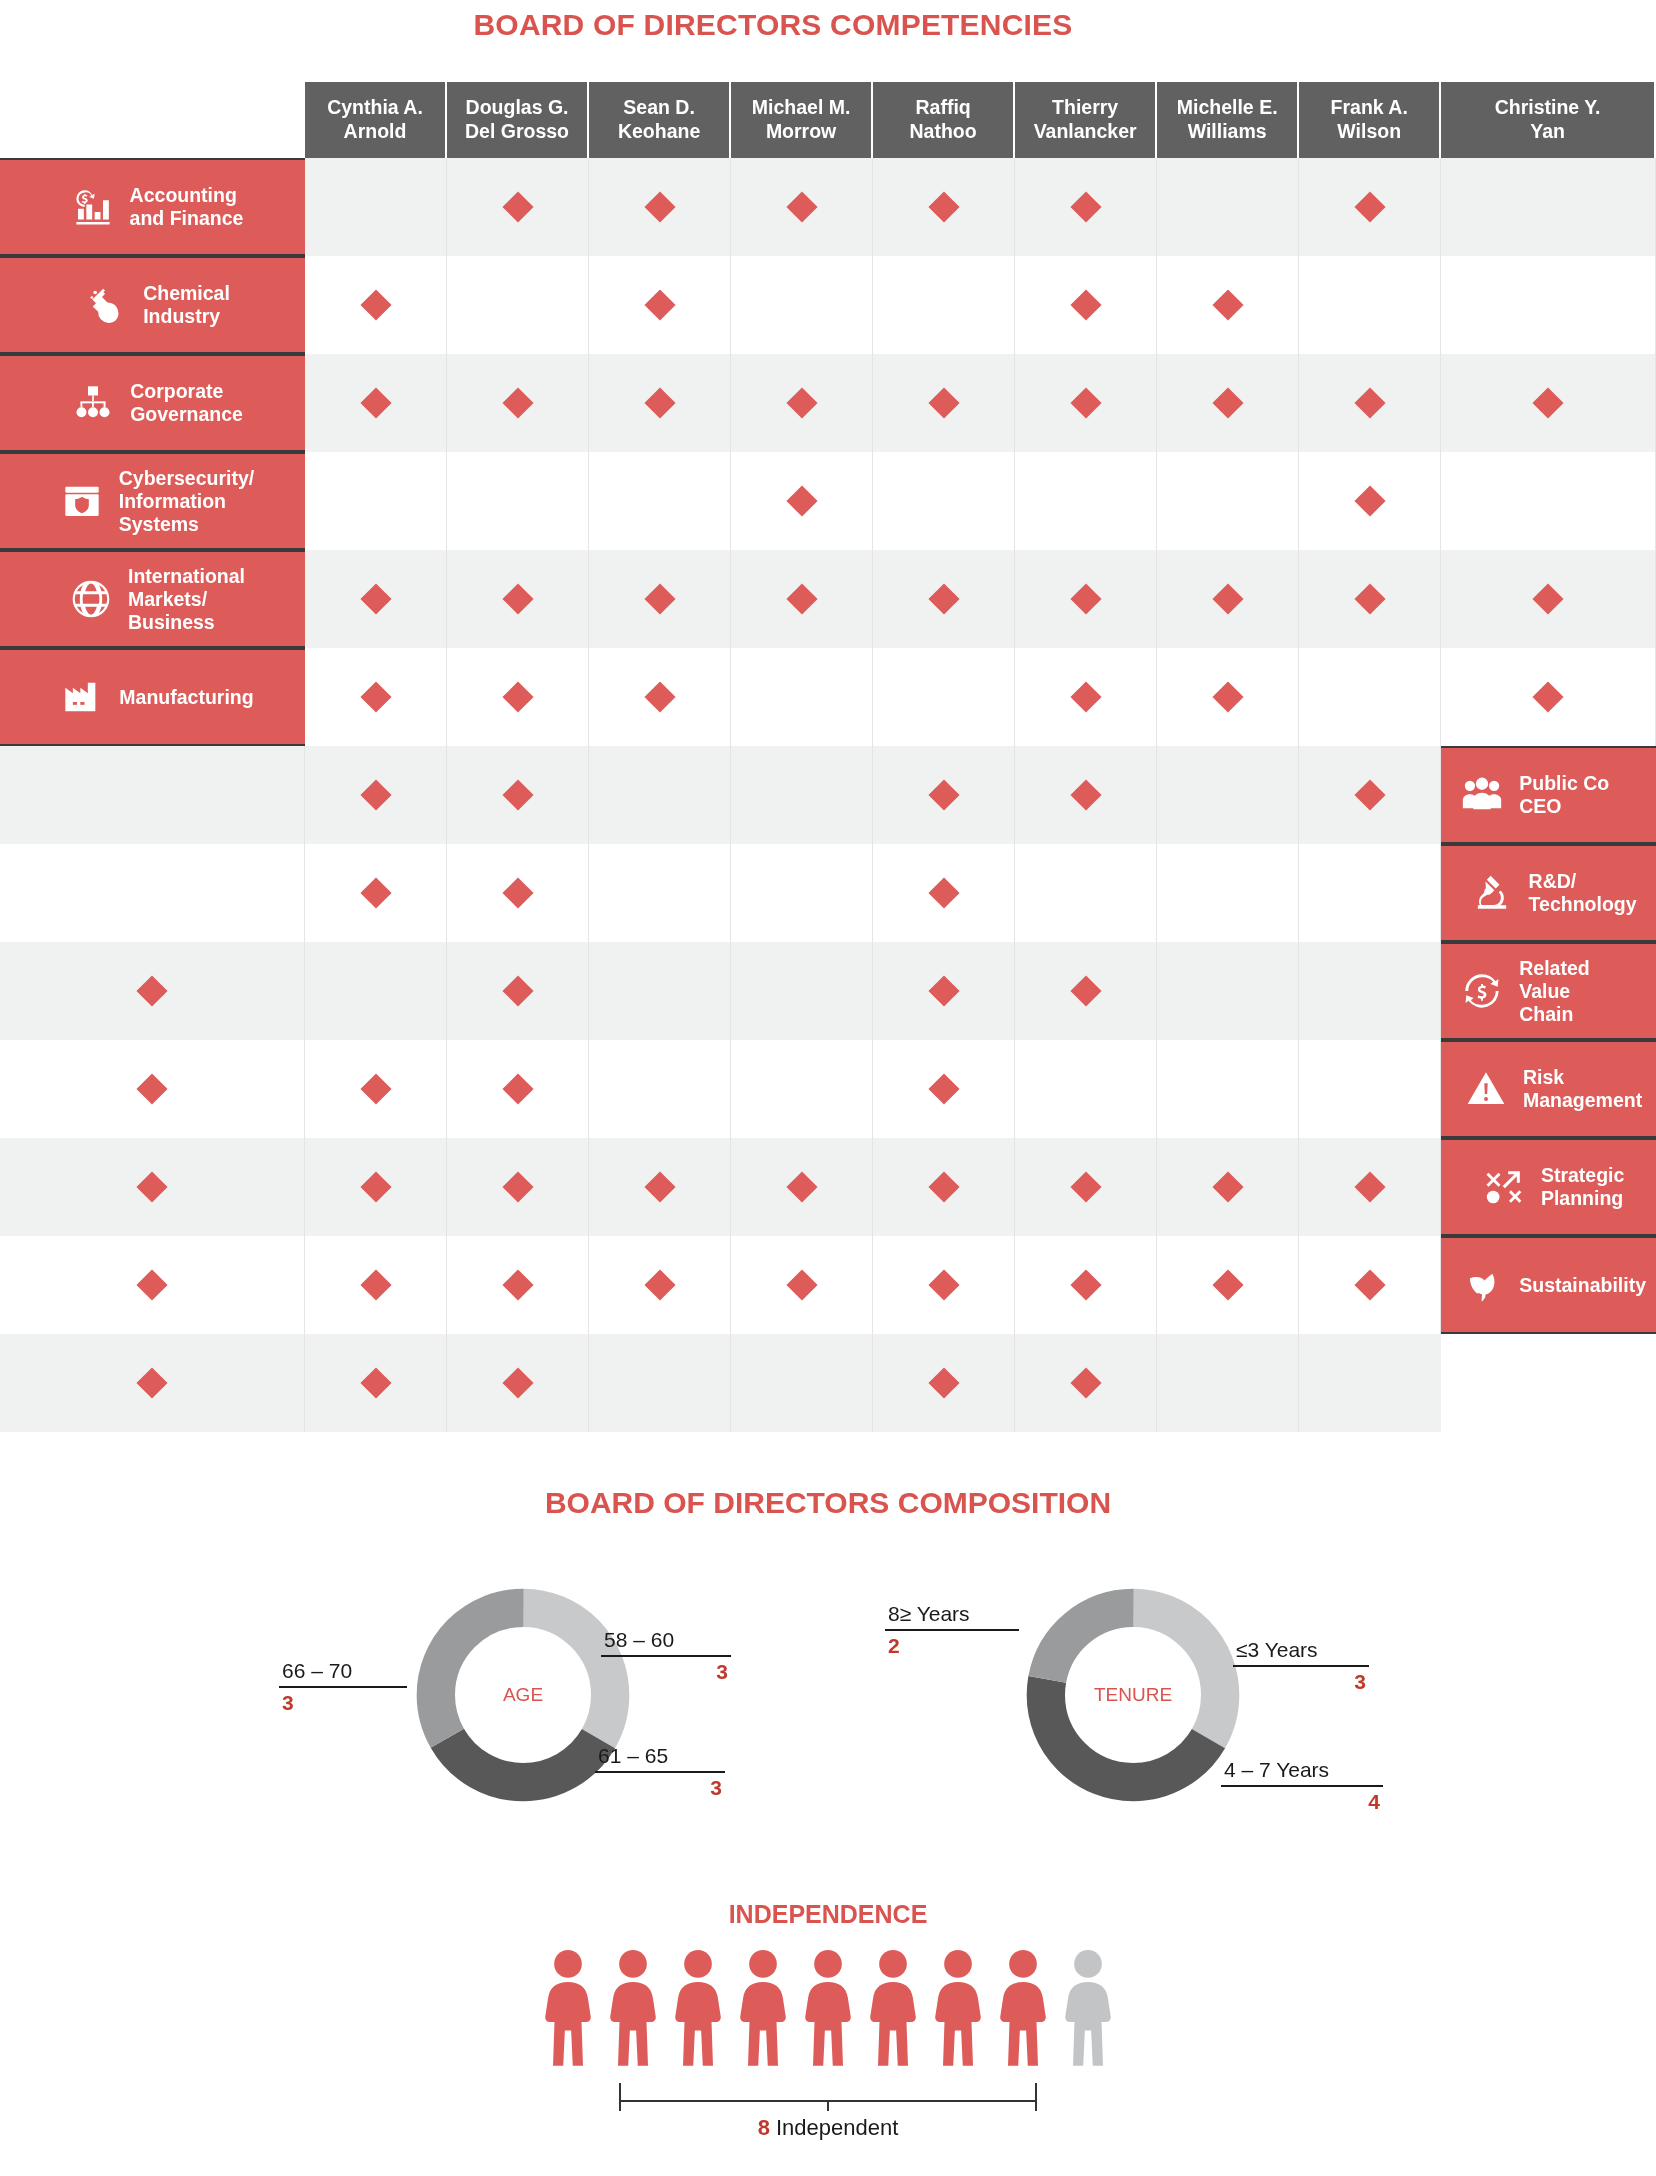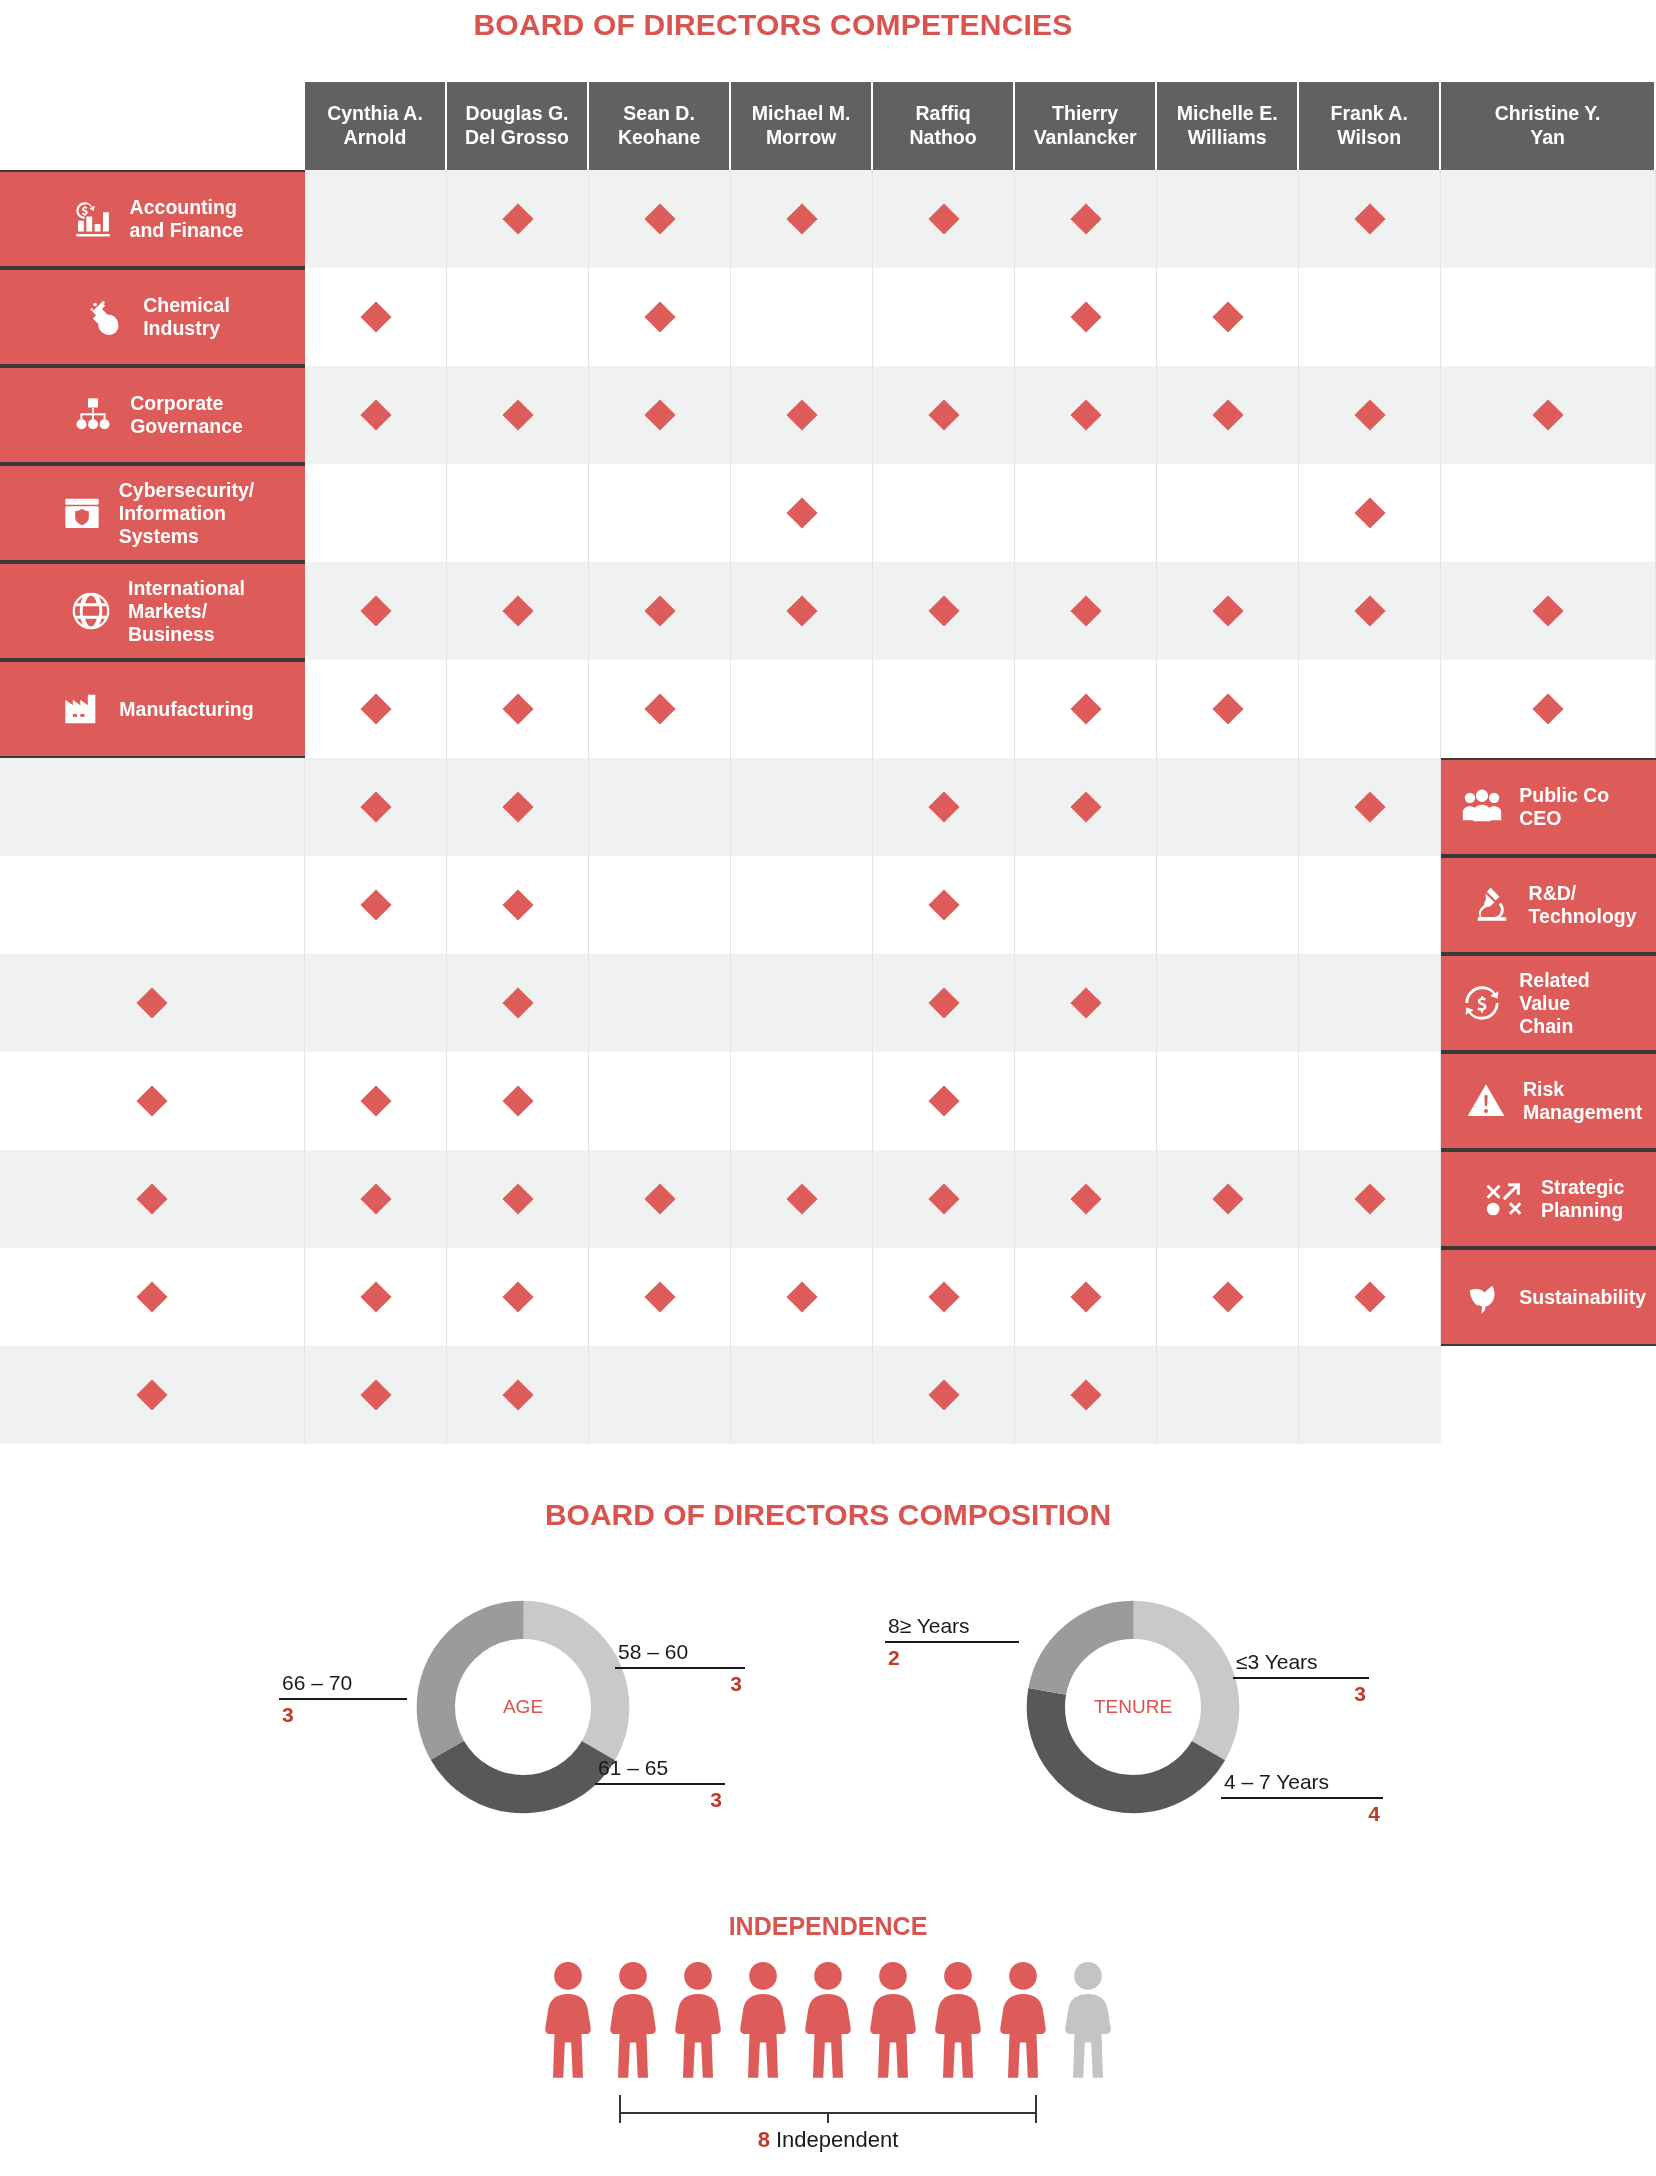--- a/index.html
+++ b/index.html
@@ -31,21 +31,21 @@
   .hdr-corner { background: #ffffff; }
   .hdr-cell {
     background: #616161;
     color: #ffffff;
     font-size: 19.5px;
     font-weight: bold;
     line-height: 1.22;
     text-align: center;
     padding: 12px 4px 12px;
     border-right: 2px solid #ffffff;
-    height: 88px;
+    height: 76px;
     display: flex;
     flex-direction: column;
     align-items: center;
     justify-content: center;
   }
   .hdr-cell:last-child { border-right: none; }
 
   .row-label {
     background: #dd5b58;
     color: #ffffff;
@@ -680,21 +680,21 @@
 <div class="donuts">
 
   <div class="donut-wrap">
     <svg class="donut-svg" width="230" height="230" viewBox="0 0 42 42">
       <circle cx="21" cy="21" r="15.91549" fill="transparent" stroke="#c8c9ca" stroke-width="7" stroke-dasharray="33.333 66.667" stroke-dashoffset="25"></circle>
       <circle cx="21" cy="21" r="15.91549" fill="transparent" stroke="#585858" stroke-width="7" stroke-dasharray="33.333 66.667" stroke-dashoffset="91.667"></circle>
       <circle cx="21" cy="21" r="15.91549" fill="transparent" stroke="#9a9b9c" stroke-width="7" stroke-dasharray="33.333 66.667" stroke-dashoffset="58.334"></circle>
     </svg>
     <div class="donut-center">AGE</div>
 
-    <div class="lead-label r" style="left:322px; top:88px; width:130px;">
+    <div class="lead-label r" style="left:308px; top:88px; width:130px;">
       <span class="txt">58 – 60</span>
       <div class="bar"></div>
       <span class="num">3</span>
     </div>
 
     <div class="lead-label r" style="left:302px; top:204px; width:130px;">
       <span class="txt">61 – 65</span>
       <div class="bar"></div>
       <span class="num">3</span>
     </div>

